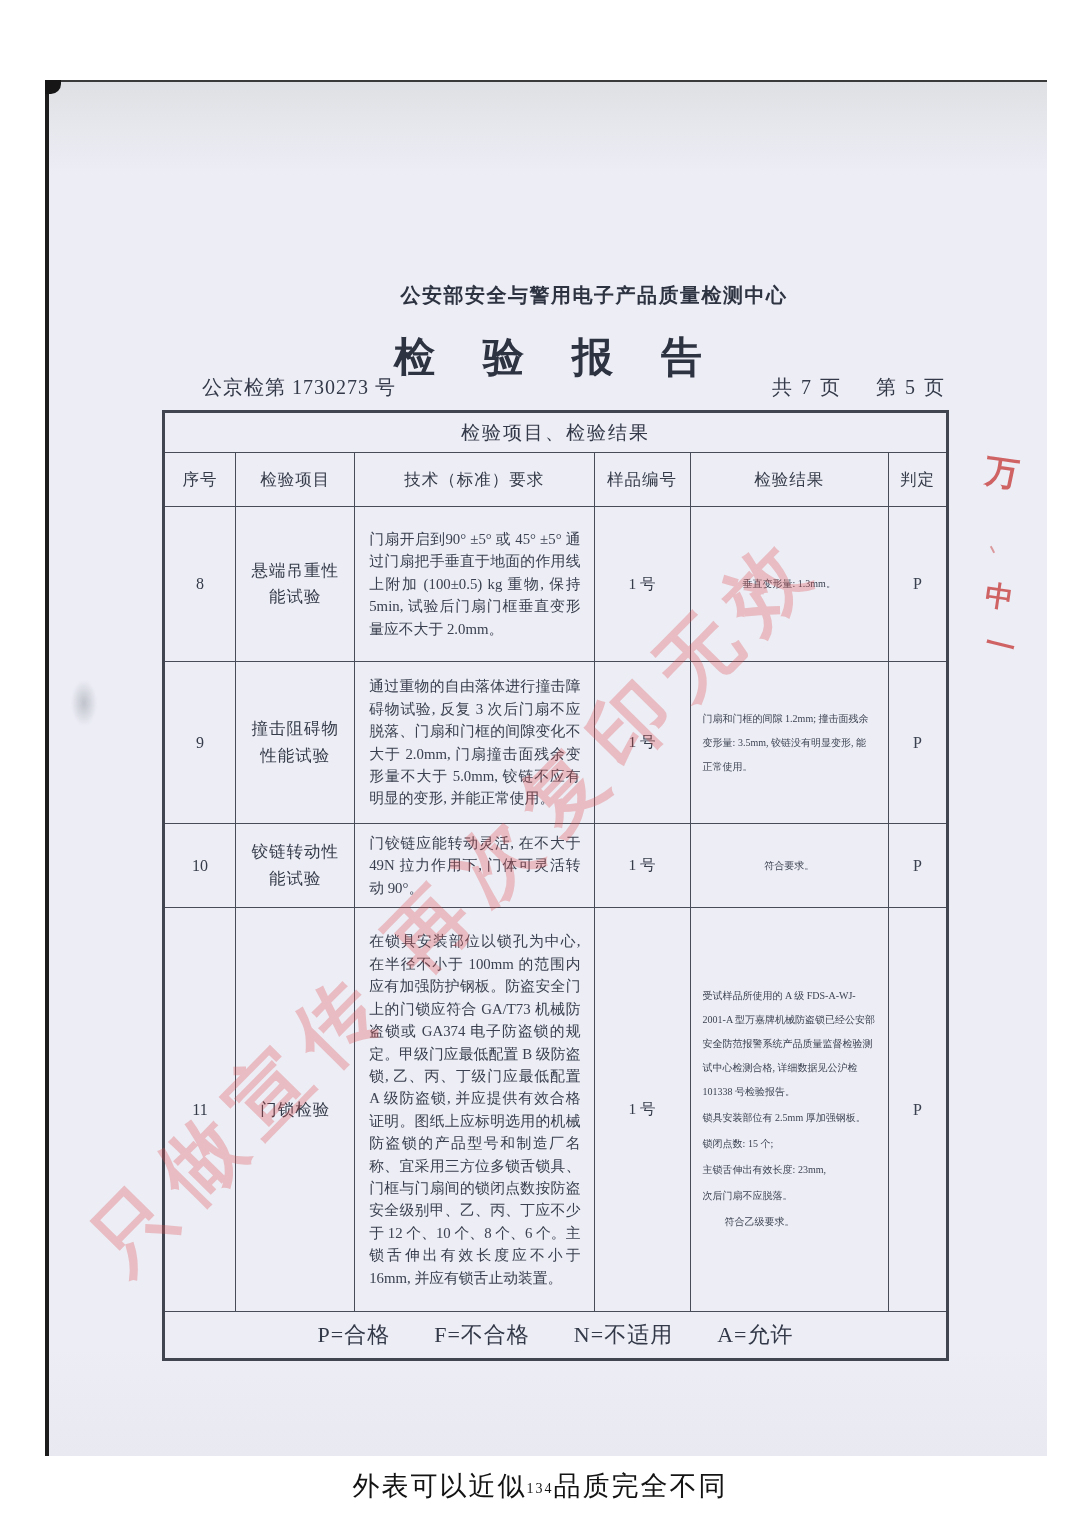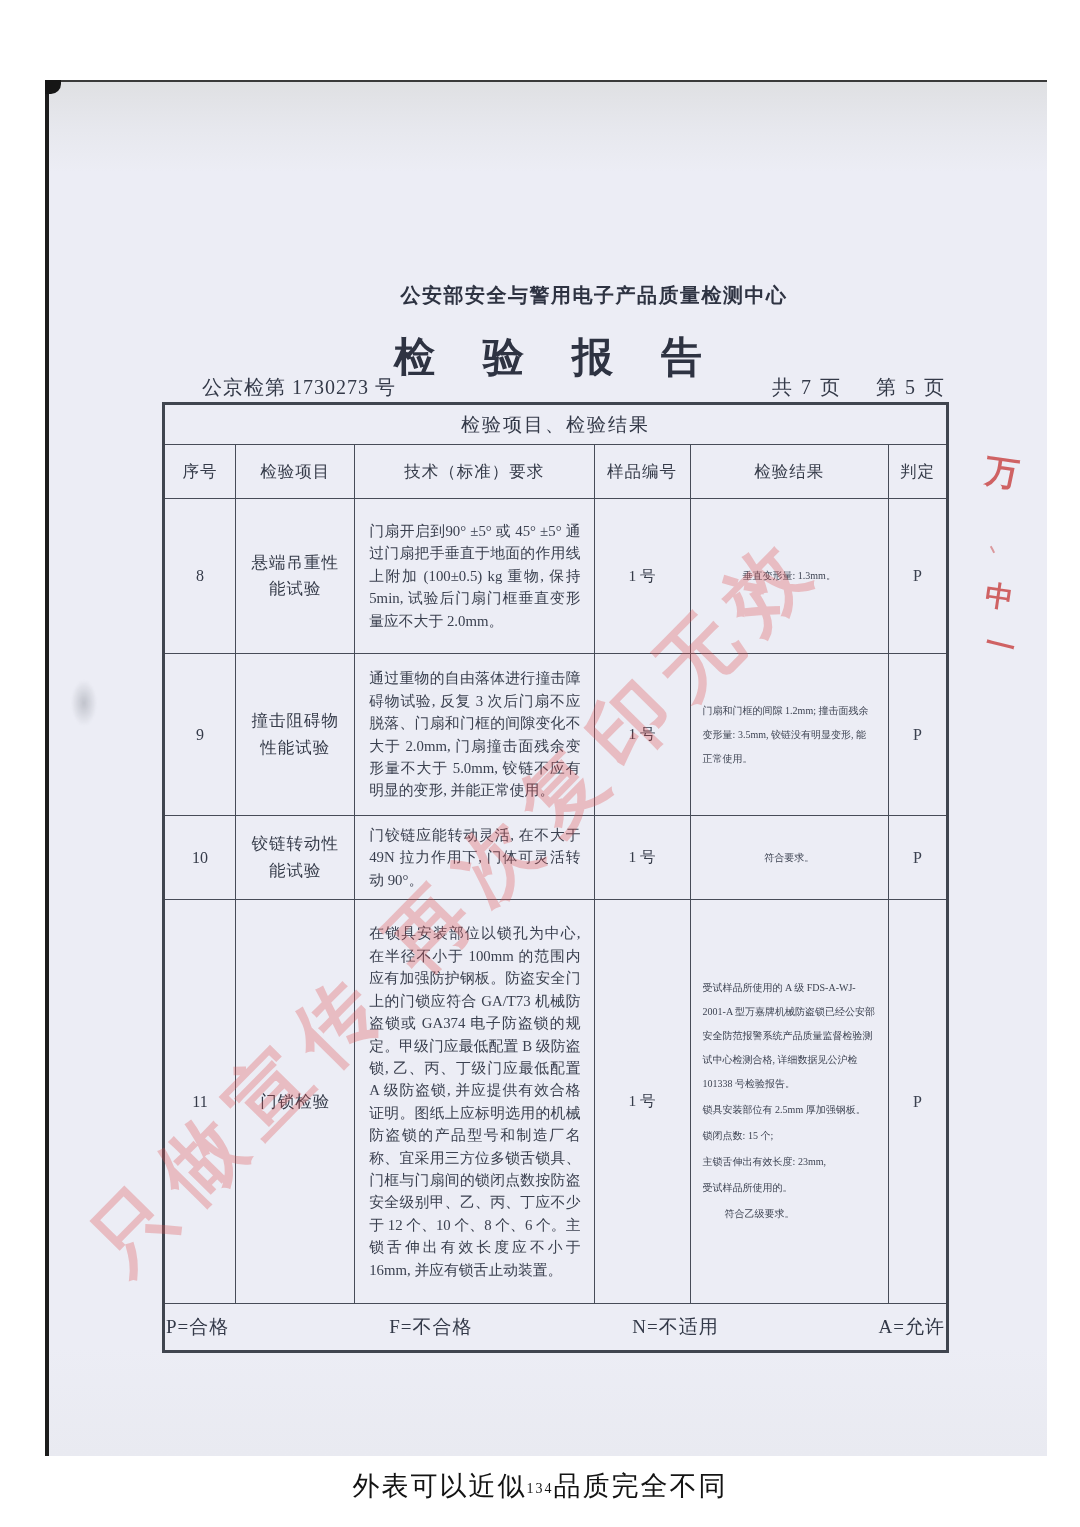--- a/index.html
+++ b/index.html
@@ -39,21 +39,21 @@
   .meta-row{
     position:absolute;left:145px;top:292px;width:770px;height:30px;
     font-size:20px;color:#333948;
   }
   .report-no{position:absolute;left:8px;top:0;letter-spacing:1px;}
   .pages{position:absolute;right:18px;top:0;letter-spacing:2px;}
   .pages .gap{display:inline-block;width:34px;}
 
   
   table.report{
-    position:absolute;left:113px;top:320px;width:787px;
+    position:absolute;left:113px;top:328px;width:787px;
     border-collapse:collapse;table-layout:fixed;
     color:#353b49;
   }
   table.report td,table.report th{
     border:1.6px solid #474c58;box-sizing:border-box;
     font-weight:normal;vertical-align:middle;
   }
   table.report{border:3px solid #40454f;}
   td.ttl{height:41px;text-align:center;font-size:19px;letter-spacing:2px;color:#333948;}
   tr.cols th{height:54px;font-size:16.5px;text-align:center;letter-spacing:1px;color:#353b49;}
@@ -63,21 +63,21 @@
     font-size:14.8px;line-height:22.4px;padding:8px 13px 8px 14px;
     text-align:justify;color:#3a404f;
   }
   td.sample{text-align:center;font-size:15.5px;}
   td.result{font-size:10px;line-height:24px;padding:8px 12px;color:#3e4453;}
   td.result.center{text-align:center;}
   td.verdict{text-align:center;font-size:16px;color:#3a404f;}
   .res-p{margin:0 0 2px 0;}
   .indent{text-indent:2.2em;}
   td.legend-cell{height:48px;}
-  .legend-wrap{display:flex;justify-content:space-between;gap:44px;font-size:19px;color:#333948;letter-spacing:1px;}
+  .legend-wrap{display:flex;justify-content:center;gap:44px;font-size:22px;color:#333948;letter-spacing:1px;}
 
   
   .watermark{
     position:absolute;left:96px;top:1106px;
     transform:rotate(-45.5deg);transform-origin:left bottom;
     font-size:80px;font-weight:700;letter-spacing:16px;white-space:nowrap;
     color:rgba(222,77,77,0.30);
     pointer-events:none;user-select:none;
   }
   .edge-marks{position:absolute;left:936px;top:368px;width:40px;pointer-events:none;}
@@ -169,21 +169,21 @@
       <tr style="height:404px;">
         <td class="no">11</td>
         <td class="item">门锁检验</td>
         <td class="req">在锁具安装部位以锁孔为中心, 在半径不小于 100mm 的范围内应有加强防护钢板。防盗安全门上的门锁应符合 GA/T73 机械防盗锁或 GA374 电子防盗锁的规定。甲级门应最低配置 B 级防盗锁, 乙、丙、丁级门应最低配置 A 级防盗锁, 并应提供有效合格证明。图纸上应标明选用的机械防盗锁的产品型号和制造厂名称、宜采用三方位多锁舌锁具、门框与门扇间的锁闭点数按防盗安全级别甲、乙、丙、丁应不少于 12 个、10 个、8 个、6 个。主锁舌伸出有效长度应不小于 16mm, 并应有锁舌止动装置。</td>
         <td class="sample">1 号</td>
         <td class="result">
           <div class="res-p">受试样品所使用的 A 级 FDS-A-WJ-2001-A 型万嘉牌机械防盗锁已经公安部安全防范报警系统产品质量监督检验测试中心检测合格, 详细数据见公沪检 101338 号检验报告。</div>
           <div class="res-p">锁具安装部位有 2.5mm 厚加强钢板。</div>
           <div class="res-p">锁闭点数: 15 个;</div>
           <div class="res-p">主锁舌伸出有效长度: 23mm,</div>
-          <div class="res-p">受试样品所使用的。</div>
+          <div class="res-p">次后门扇不应脱落。</div>
           <div class="res-p indent">符合乙级要求。</div>
         </td>
         <td class="verdict">P</td>
       </tr>
 
       <tr>
         <td class="legend-cell" colspan="6">
           <div class="legend-wrap">
             <span>P=合格</span>
             <span>F=不合格</span>

